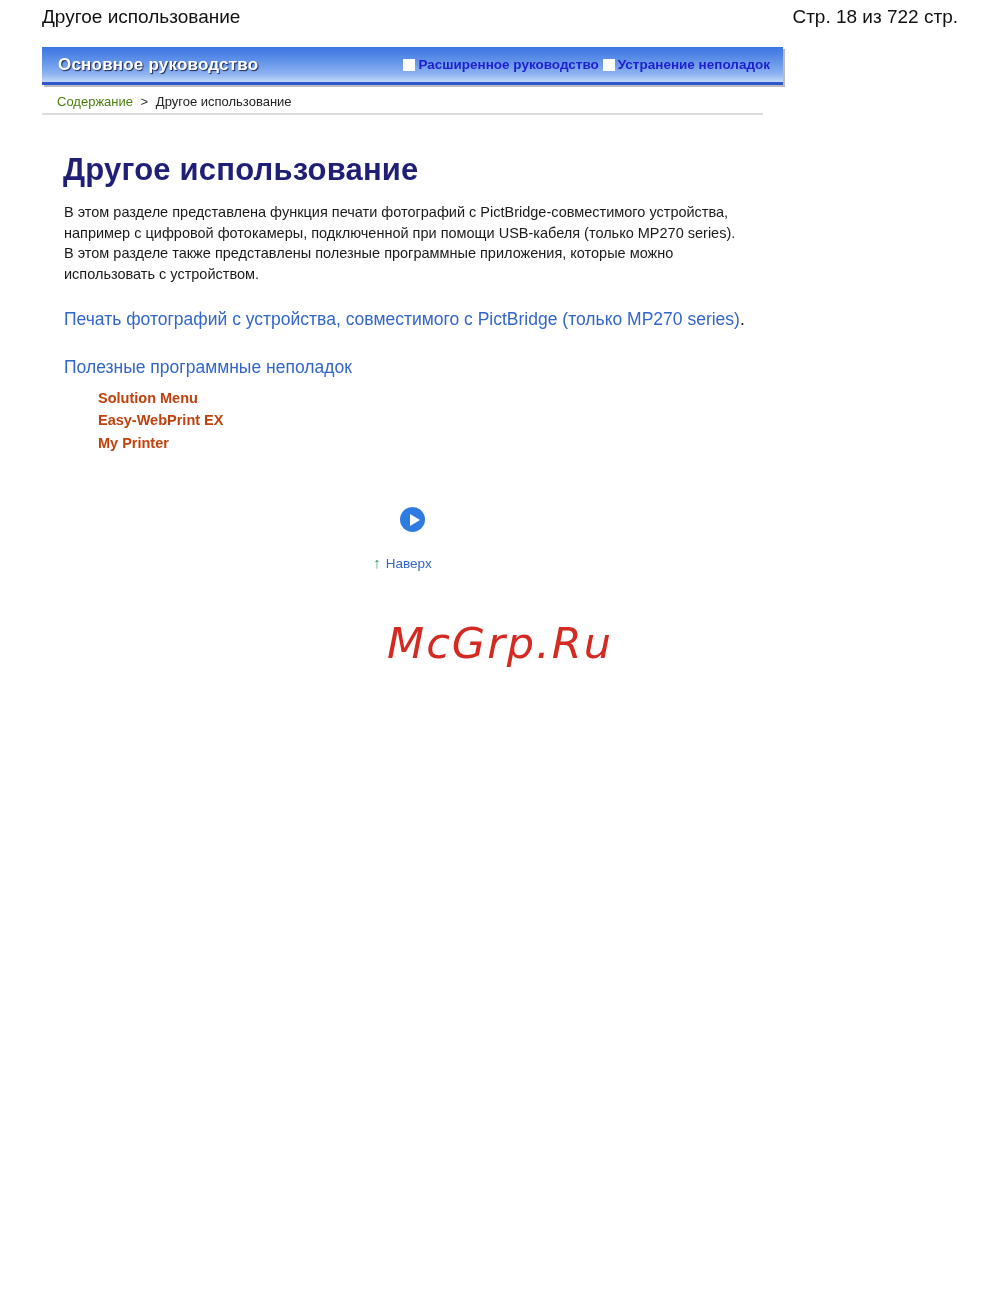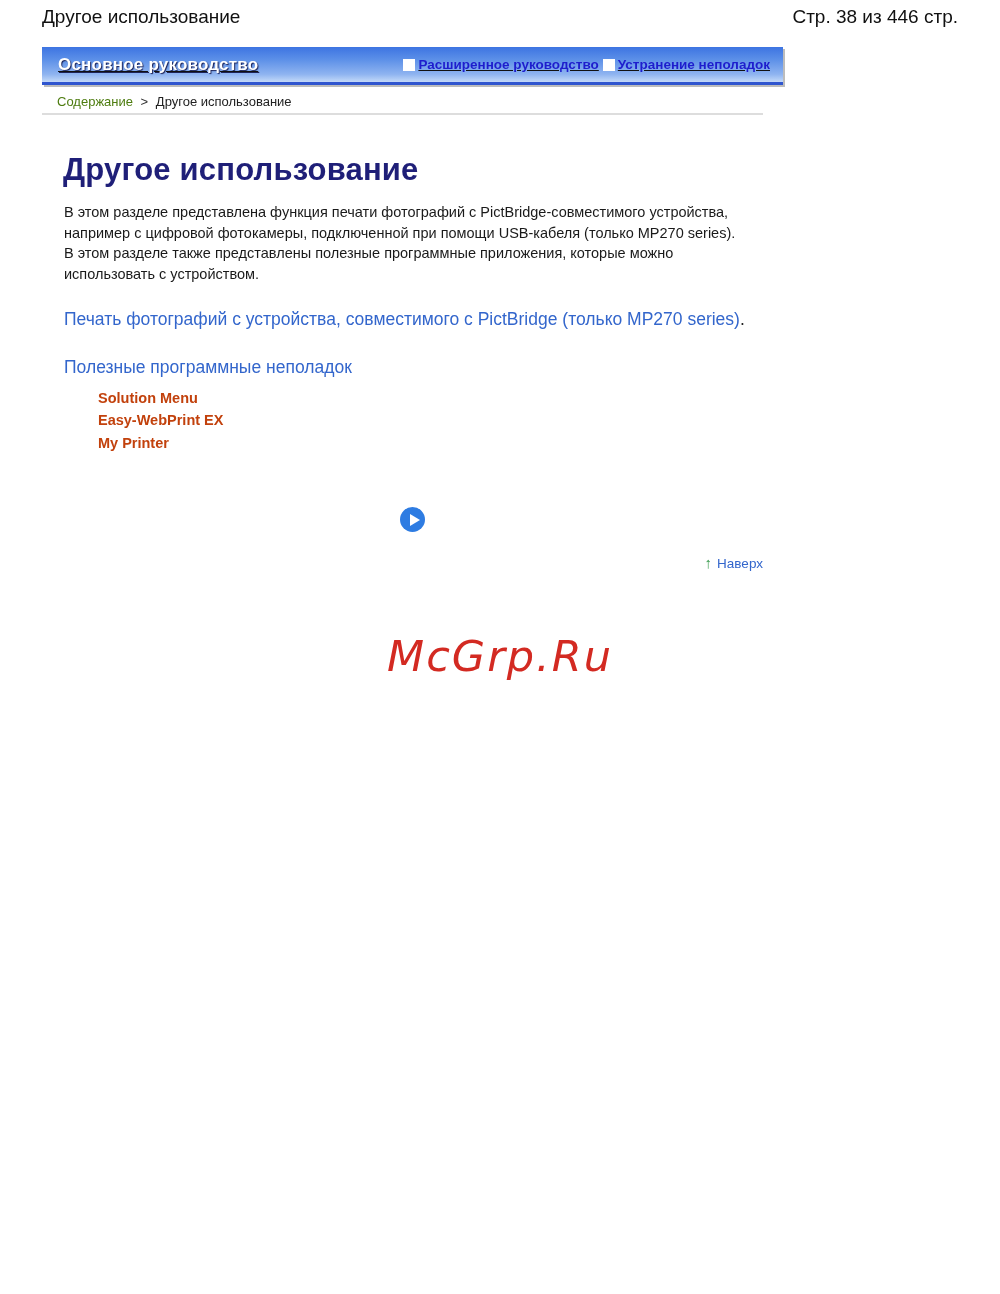--- a/index.html
+++ b/index.html
@@ -17,21 +17,21 @@
     padding: 6px 42px 0 42px;
     font-size: 19px; color: #111;
   }
   
   .banner {
     margin: 19px 0 0 42px;
     width: 741px; height: 38px;
     background: linear-gradient(180deg, #3d74e2 0%, #5b8fe8 35%, #8fb4f0 78%, #b3ceF6 93%, #c4d8f8 100%);
     border-bottom: 3px solid #2f55cf;
     box-shadow: 2px 2px 0 #bcbcbc;
-    display: flex; align-items: center; justify-content: space-between; text-decoration: underline;
+    display: flex; align-items: center; justify-content: space-between;
   }
   .banner-title {
     padding-left: 16px;
     font-size: 17px; font-weight: bold; color: #ffffff;
     text-shadow: 1px 1px 1px rgba(10,10,60,0.85);
     letter-spacing: 0.2px;
     cursor: pointer;
   }
   .banner-links {
     display: flex; align-items: center; gap: 4px;
@@ -92,43 +92,43 @@
     cursor: pointer;
   }
   .play-tri {
     display: inline-block; width: 0; height: 0;
     border-left: 10px solid #ffffff;
     border-top: 6.5px solid transparent;
     border-bottom: 6.5px solid transparent;
     margin-left: 4px;
   }
   
-  .top-row { margin: 22px 0 8px 42px; width: 721px; text-align: right; }
+  .top-row { margin: 22px 0 8px 42px; width: 721px; text-align: center; }
   .back-to-top {
     font-size: 13.5px; color: #3366cc; text-decoration: none; cursor: pointer;
   }
   .back-to-top .arrow {
     color: #3e9e52; font-weight: bold; font-size: 15px; margin-right: 5px;
   }
   
   .watermark {
-    margin-top: 59px;
+    margin-top: 46px;
     width: 100%; text-align: center;
     font-family: "DejaVu Sans", sans-serif;
     font-style: italic;
     font-size: 43px; color: #d32a22;
     letter-spacing: 2px;
   }
 </style>
 </head>
 <body>
 
 <div class="doc-header">
   <span>Другое использование</span>
-  <span>Стр. 38 из 446 стр.</span>
+  <span>Стр. 18 из 722 стр.</span>
 </div>
 
 <div class="banner">
   <div class="banner-title">Основное руководство</div>
   <div class="banner-links">
     <a class="banner-link">
       <span class="sq"></span>
       <span>Расширенное руководство</span>
     </a>
     <a class="banner-link">

